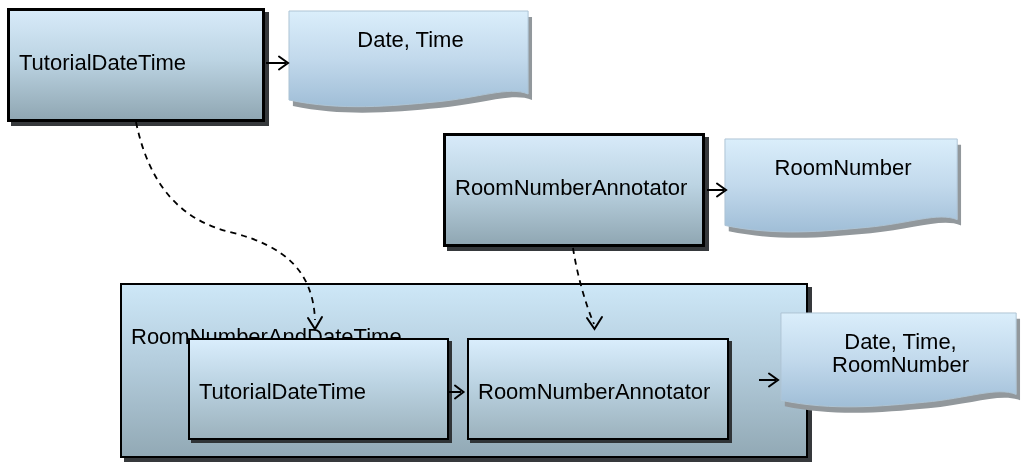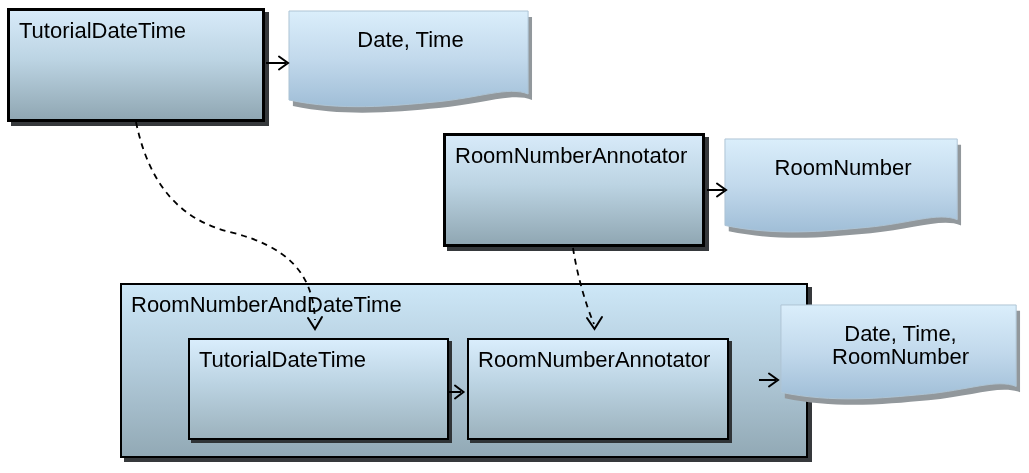--- a/index.html
+++ b/index.html
@@ -23,20 +23,21 @@
     background: linear-gradient(180deg, #d7eaf9 0%, #bcd4e3 45%, #90a7b3 100%);
     box-shadow: 4px 4px 0 0 #36393c;
   }
   .pbox .label {
     display: block;
     padding: 7px 9px;
     font-size: 22px;
     line-height: 25px;
     color: #000000;
     white-space: nowrap;
+    margin-top: 32px;
   }
   .box-a { left: 7px;   top: 8px;   width: 258px; height: 114px; }
   .box-b { left: 443px; top: 133px; width: 262px; height: 114px; }
   .bigbox {
     left: 120px; top: 283px; width: 688px; height: 175px;
     border-width: 2px;
     background: linear-gradient(180deg, #cde7f7 0%, #b4cddd 45%, #92a9b5 100%);
   }
   .innerbox {
     border-width: 2px;
@@ -59,21 +60,21 @@
     position: absolute;
     left: 0; right: 0; top: 0;
     padding-top: 18px;
     text-align: center;
     font-size: 22px;
     line-height: 23px;
     color: #000000;
   }
   .doc-a { left: 288px; top: 10px;  width: 245px; height: 106px; }
   .doc-b { left: 724px; top: 138px; width: 238px; height: 103px; }
-  .doc-c { left: 780px; top: 304px; width: 241px; height: 104px; }
+  .doc-c { left: 780px; top: 312px; width: 241px; height: 104px; }
   
   .overlay {
     position: absolute;
     left: 0; top: 0;
     width: 1029px;
     height: 473px;
     pointer-events: none;
   }
   .overlay path {
     fill: none;

